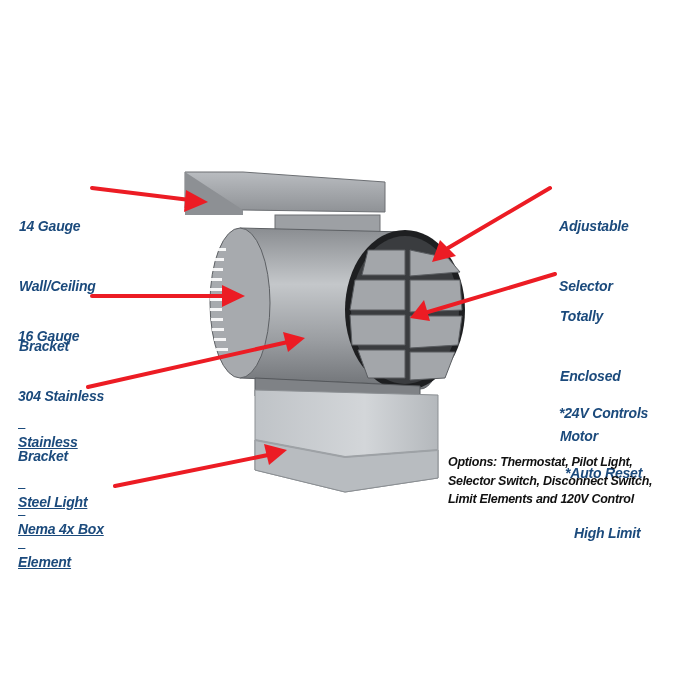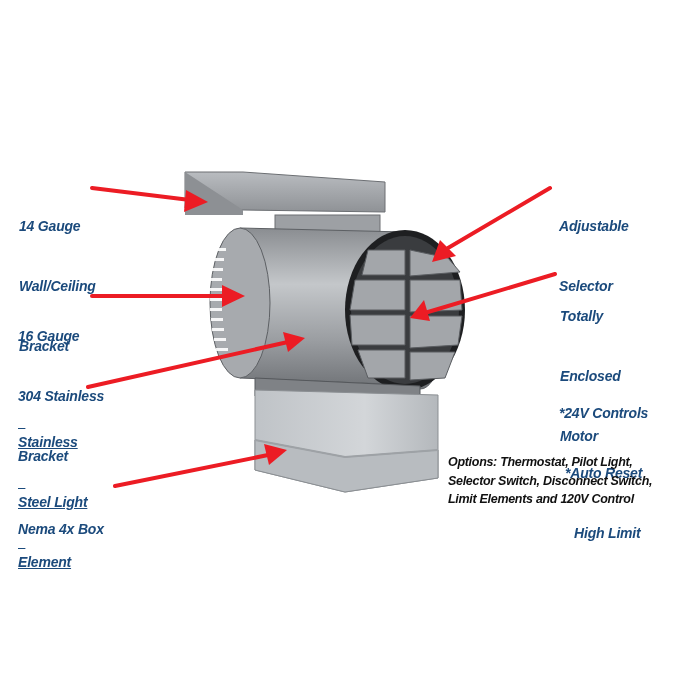--- a/index.html
+++ b/index.html
@@ -114,21 +114,21 @@
   <span>304 Stainless</span>
   <span>Bracket</span>
 </div>
 
 <div class="label" style="left:18px; top:392px;text-decoration:underline;">
   <span>Stainless</span>
   <span>Steel Light</span>
   <span>Element</span>
 </div>
 
-<div class="label" style="left:18px; top:479px;">
+<div class="label" style="left:18px; top:479px;text-decoration:underline;">
   <span>Nema 4x Box</span>
 </div>
 
 <div class="label" style="left:559px; top:176px;">
   <span>Adjustable</span>
   <span>Selector</span>
 </div>
 
 <div class="label" style="left:560px; top:266px;">
   <span>Totally</span>

